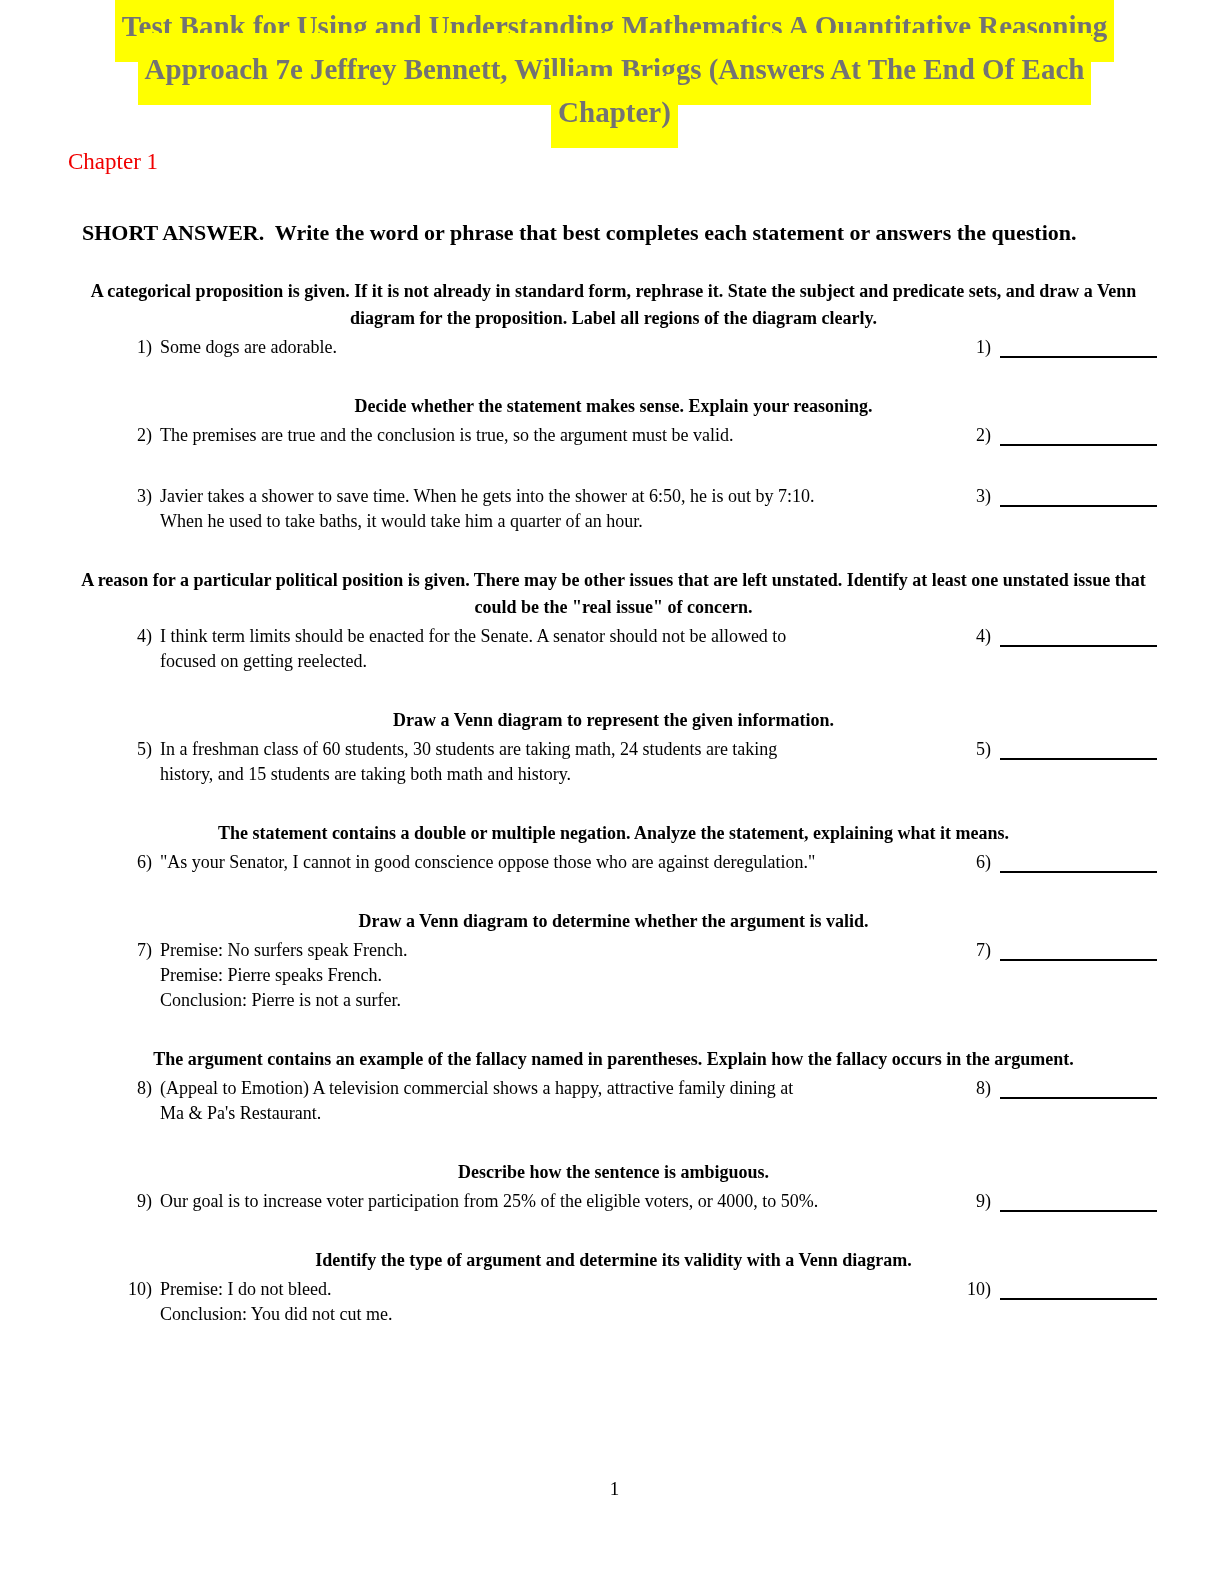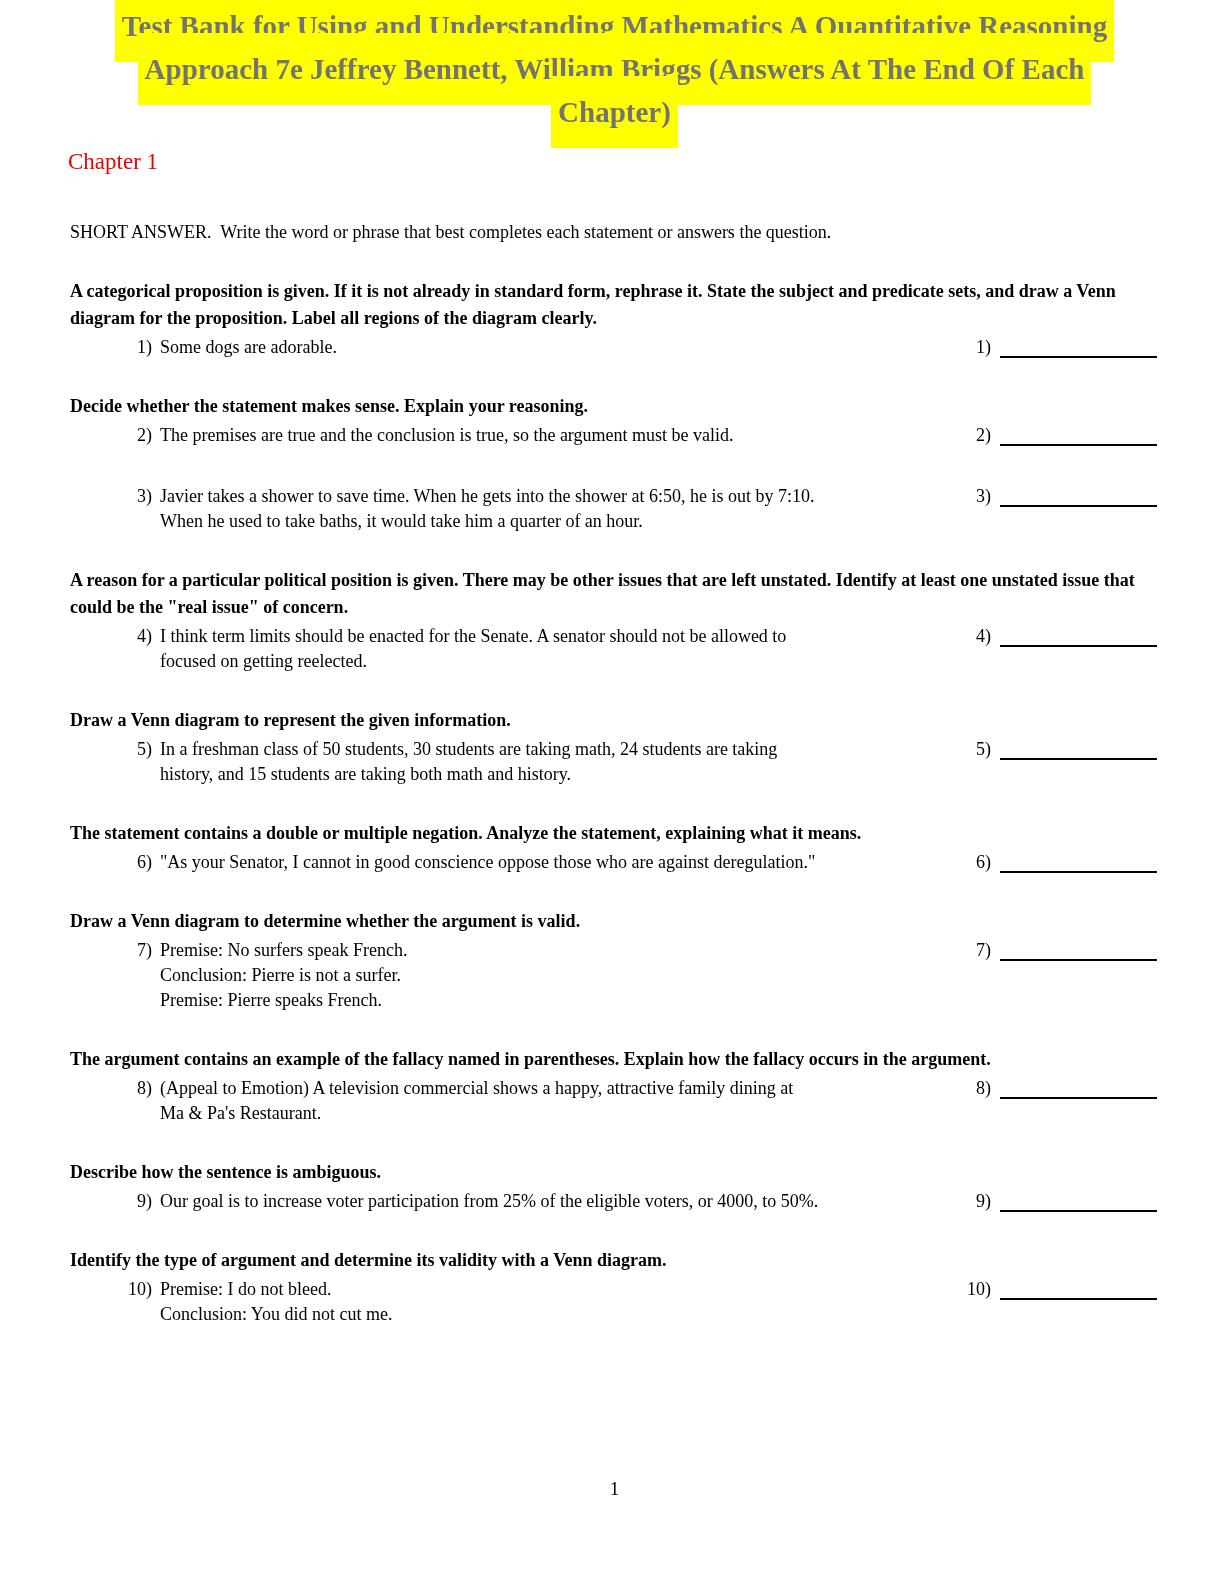--- a/index.html
+++ b/index.html
@@ -31,31 +31,33 @@
     font-size: 23px;
     font-weight: normal;
     color: #f00000;
   }
   .content {
     margin-left: 70px;
     margin-right: 72px; 
   }
   .instruction {
     margin-top: 45px;
-    font-size: 18px;
-    font-weight: normal;
+    font-size: 22px;
+    font-weight: bold;
     white-space: pre-wrap;
     line-height: 25px;
+    margin-left: 12px;
   }
   .section { margin-top: 33px; }
   .heading {
     font-size: 18px;
     font-weight: bold;
     line-height: 27px;
     max-width: 1090px;
+    text-align: center;
   }
   .question {
     display: flex;
     align-items: flex-start;
     margin-top: 3px;
   }
   .question + .question { margin-top: 36px; }
   .q-num {
     width: 90px;
     min-width: 90px;
@@ -172,21 +174,21 @@
   </div>
 </div>
   </section>
 
   <section class="section">
     <div class="heading">Draw a Venn diagram to represent the given information.</div>
     <div class="questions">
   <div class="question">
     <div class="q-num">5)</div>
     <div class="q-text">
-                <div class="q-line">In a freshman class of 50 students, 30 students are taking math, 24 students are taking</div>
+                <div class="q-line">In a freshman class of 60 students, 30 students are taking math, 24 students are taking</div>
                 <div class="q-line">history, and 15 students are taking both math and history.</div>
               </div>
     <div class="answer">
       <span class="a-num">5)</span>
       <span class="blank"></span>
     </div>
   </div>
 </div>
   </section>
 
@@ -206,22 +208,22 @@
 </div>
   </section>
 
   <section class="section">
     <div class="heading">Draw a Venn diagram to determine whether the argument is valid.</div>
     <div class="questions">
   <div class="question">
     <div class="q-num">7)</div>
     <div class="q-text">
                 <div class="q-line">Premise: No surfers speak French.</div>
+                <div class="q-line">Premise: Pierre speaks French.</div>
                 <div class="q-line">Conclusion: Pierre is not a surfer.</div>
-                <div class="q-line">Premise: Pierre speaks French.</div>
               </div>
     <div class="answer">
       <span class="a-num">7)</span>
       <span class="blank"></span>
     </div>
   </div>
 </div>
   </section>
 
   <section class="section">

